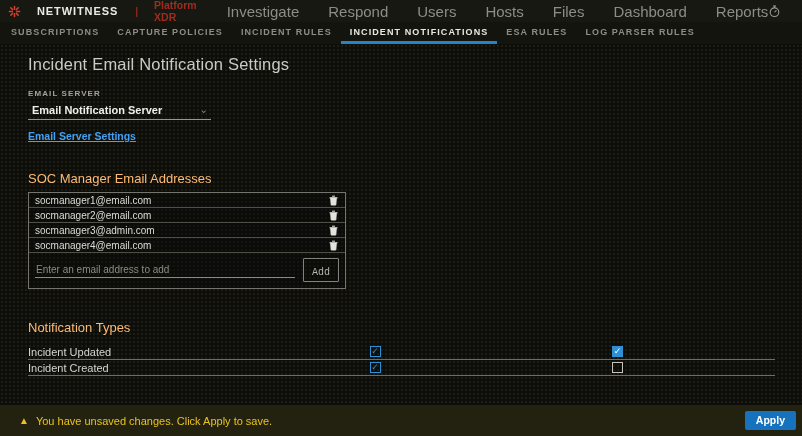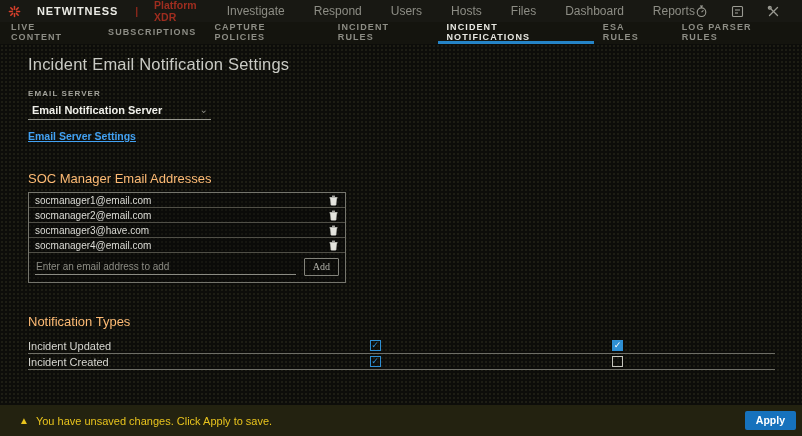--- a/index.html
+++ b/index.html
@@ -16,21 +16,21 @@
   a { text-decoration: none; }
 
   
   .topbar { height:22px; background:#181813; display:flex; align-items:center; padding:0 12px 0 8px; }
   .brand { display:flex; align-items:center; gap:16px; }
   .burst { width:13px; height:13px; display:inline-flex; }
   .brand-name { color:#eaeae4; font-weight:700; font-size:11px; letter-spacing:0.9px; }
   .brand-sep { color:#8c281c; font-size:10.5px; font-weight:700; margin-left:1px;}
   .brand-product { color:#9e2d1f; font-size:10.5px; font-weight:700; }
   .main-nav { display:flex; gap:29px; margin-left:30px; }
-  .nav-item { color:#8d8d85; font-size:12px; }
+  .nav-item { color:#8d8d85; font-size:15px; }
   .topbar-right { margin-left:auto; display:flex; align-items:center; gap:23px; }
   .tb-icon { width:13px; height:13px; display:inline-flex; cursor:pointer; }
   .tb-icon svg { width:100%; height:100%; }
   .user-menu { color:#aaaaa2; font-size:10.5px; display:flex; align-items:center; gap:4px; cursor:pointer; }
   .user-chev { font-size:9px; color:#8d8d85; }
 
   
   .tabs { height:22px; background:#14140e; display:flex; align-items:stretch; padding:0 2px; }
   .tab { display:flex; align-items:center; padding:0 9px; font-size:9px; font-weight:700;
          letter-spacing:1.1px; color:#8d8d85; border-bottom:3px solid transparent; cursor:pointer; }
@@ -56,22 +56,22 @@
   .email-box { width:318px; border:1px solid #75756d; margin-top:6px; background:rgba(10,10,8,0.35); }
   .email-row { display:flex; justify-content:space-between; align-items:center;
                height:15px; padding:0 6px; border-bottom:1px solid #504f47; }
   .email-row .addr { font-size:10px; color:#dcdcd6; }
   .trash-btn { background:none; border:none; width:11px; height:11px; display:inline-flex; cursor:pointer; padding:0; }
   .email-add-row { display:flex; align-items:center; padding:5px 6px 6px 6px; }
   .email-input { flex:1; background:transparent; border:none; border-bottom:1px solid #8a8a82;
                  font-size:10px; color:#e0e0da; padding:2px 1px; font-family:"Liberation Sans",sans-serif; outline:none; }
   .email-input::placeholder { color:#8c8c84; }
   .add-btn { margin-left:8px; background:transparent; border:1px solid #82827a; color:#b4b4ac;
-             font-size:10px; padding:2px 8px 3px; border-radius:1px; cursor:pointer;
-             font-family:Liberation Serif, serif; }
+             font-size:10px; padding:8px 8px 3px; border-radius:1px; cursor:pointer;
+             font-family:Liberation Mono, monospace; }
 
   .nt-heading { margin-top:31px; }
   .nt-table { width:747px; margin-top:9px; }
   .nt-header, .nt-row { display:grid; grid-template-columns:262px 170px 1fr; align-items:center; }
   .nt-header { height:15px; border-bottom:1px solid #6e6e66; }
   .nt-header span { font-size:8px; font-weight:700; letter-spacing:1.1px; color:#9a9a92; }
   .nt-header .c, .nt-row .c { text-align:center; display:flex; justify-content:center; }
   .nt-row { height:16px; border-bottom:1px solid #6e6e66; font-size:11px; color:#d5d5cf; }
   .cb { width:11px; height:11px; display:inline-flex; align-items:center; justify-content:center;
         font-size:9px; line-height:9px; cursor:pointer; }
@@ -150,21 +150,20 @@
       </svg>
     </span>
     <span class="user-menu">
       <span>admin</span>
       <span class="user-chev">›</span>
     </span>
   </div>
 </header>
 
 <nav class="tabs" id="tabs">
-    <div class="tab">LIVE CONTENT</div>
     <div class="tab">SUBSCRIPTIONS</div>
     <div class="tab">CAPTURE POLICIES</div>
     <div class="tab">INCIDENT RULES</div>
     <div class="tab active">INCIDENT NOTIFICATIONS</div>
     <div class="tab">ESA RULES</div>
     <div class="tab">LOG PARSER RULES</div>
   </nav>
 
 <main>
   <h1>Incident Email Notification Settings</h1>
@@ -197,21 +196,21 @@
             <svg viewBox="0 0 11 11" width="11" height="11">
               <g fill="none" stroke="#e4e4de" stroke-width="1">
                 <line x1="1.5" y1="2.8" x2="9.5" y2="2.8"></line>
                 <line x1="4" y1="1.2" x2="7" y2="1.2"></line>
                 <path d="M2.7 2.8 L3.2 10 L7.8 10 L8.3 2.8" fill="#e4e4de"></path>
               </g>
             </svg>
           </button>
         </div>
         <div class="email-row">
-          <span class="addr">socmanager3@have.com</span>
+          <span class="addr">socmanager3@admin.com</span>
           <button class="trash-btn">
             <svg viewBox="0 0 11 11" width="11" height="11">
               <g fill="none" stroke="#e4e4de" stroke-width="1">
                 <line x1="1.5" y1="2.8" x2="9.5" y2="2.8"></line>
                 <line x1="4" y1="1.2" x2="7" y2="1.2"></line>
                 <path d="M2.7 2.8 L3.2 10 L7.8 10 L8.3 2.8" fill="#e4e4de"></path>
               </g>
             </svg>
           </button>
         </div>

